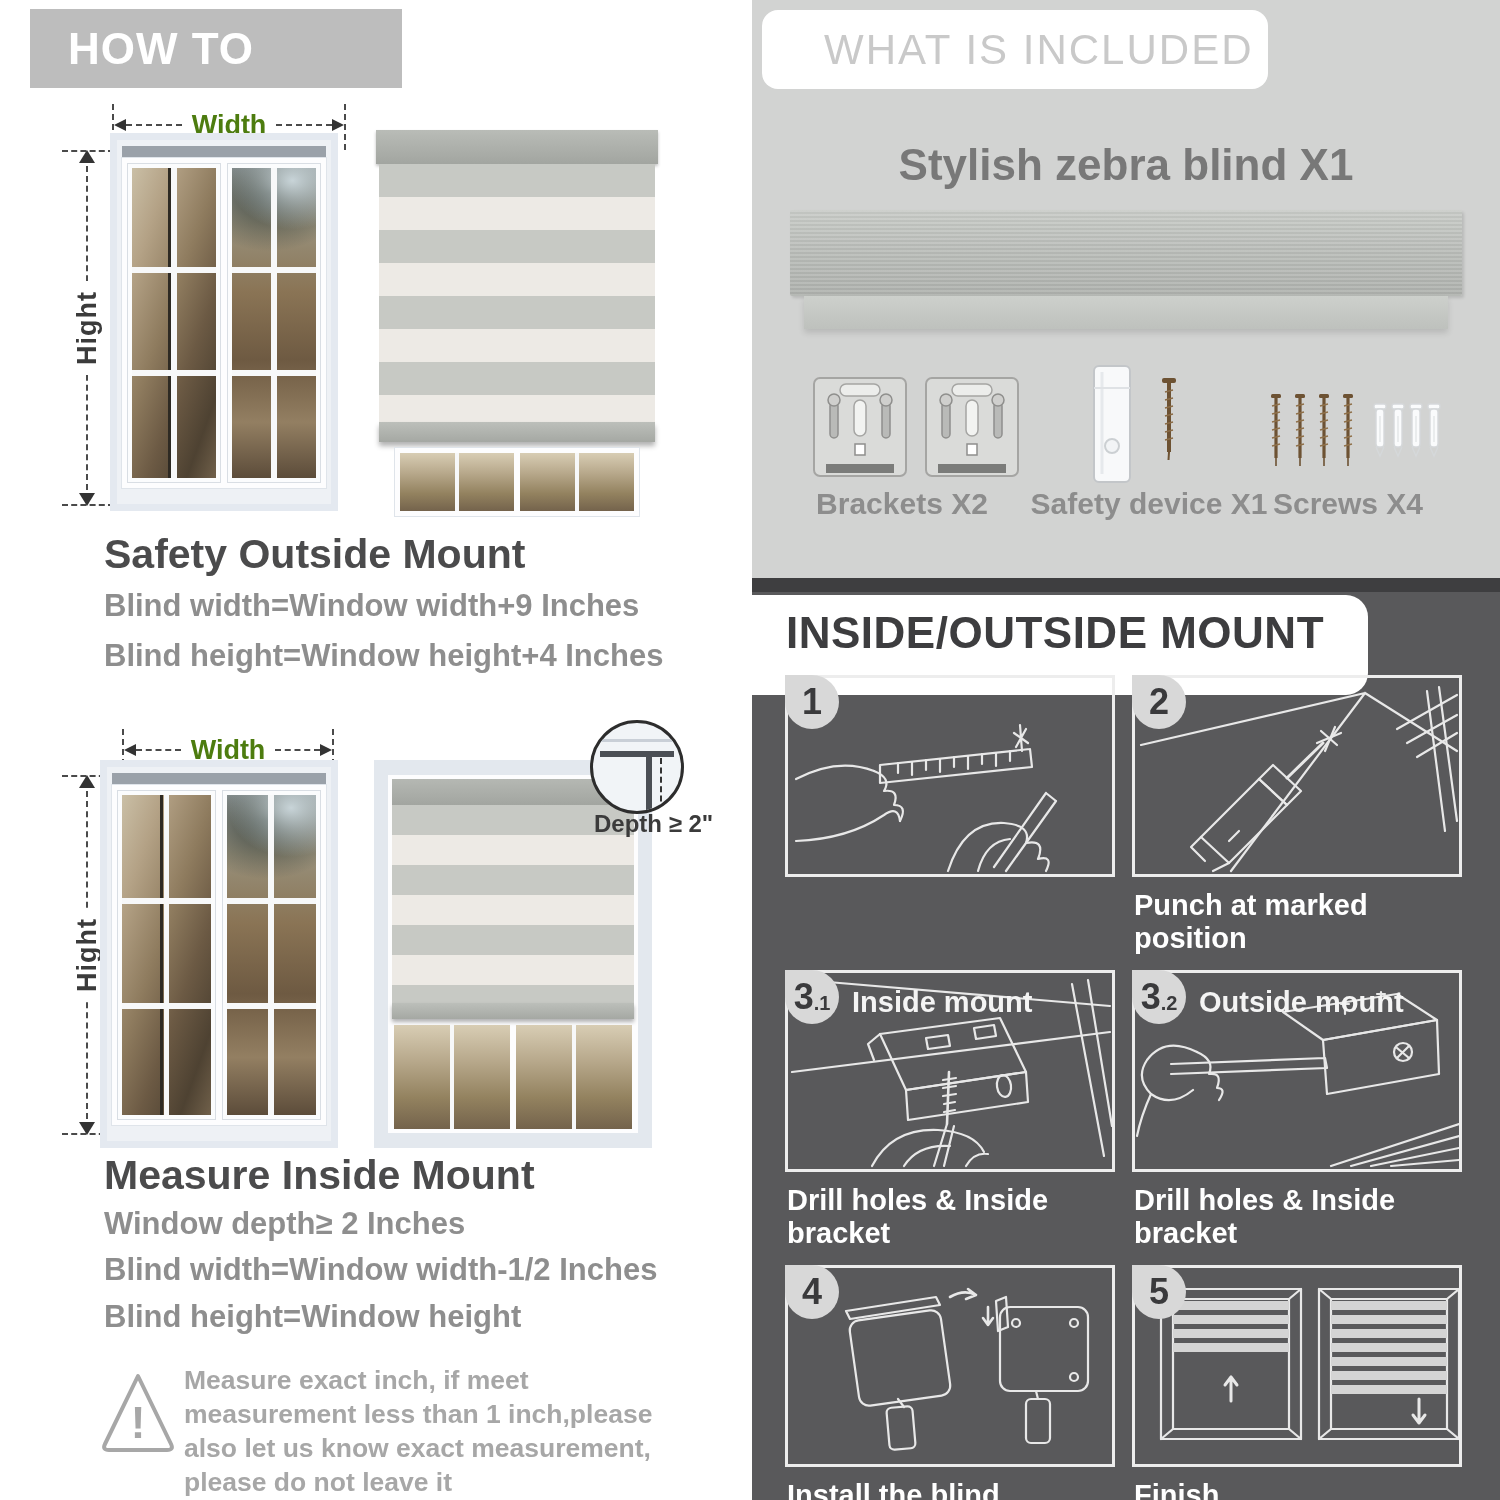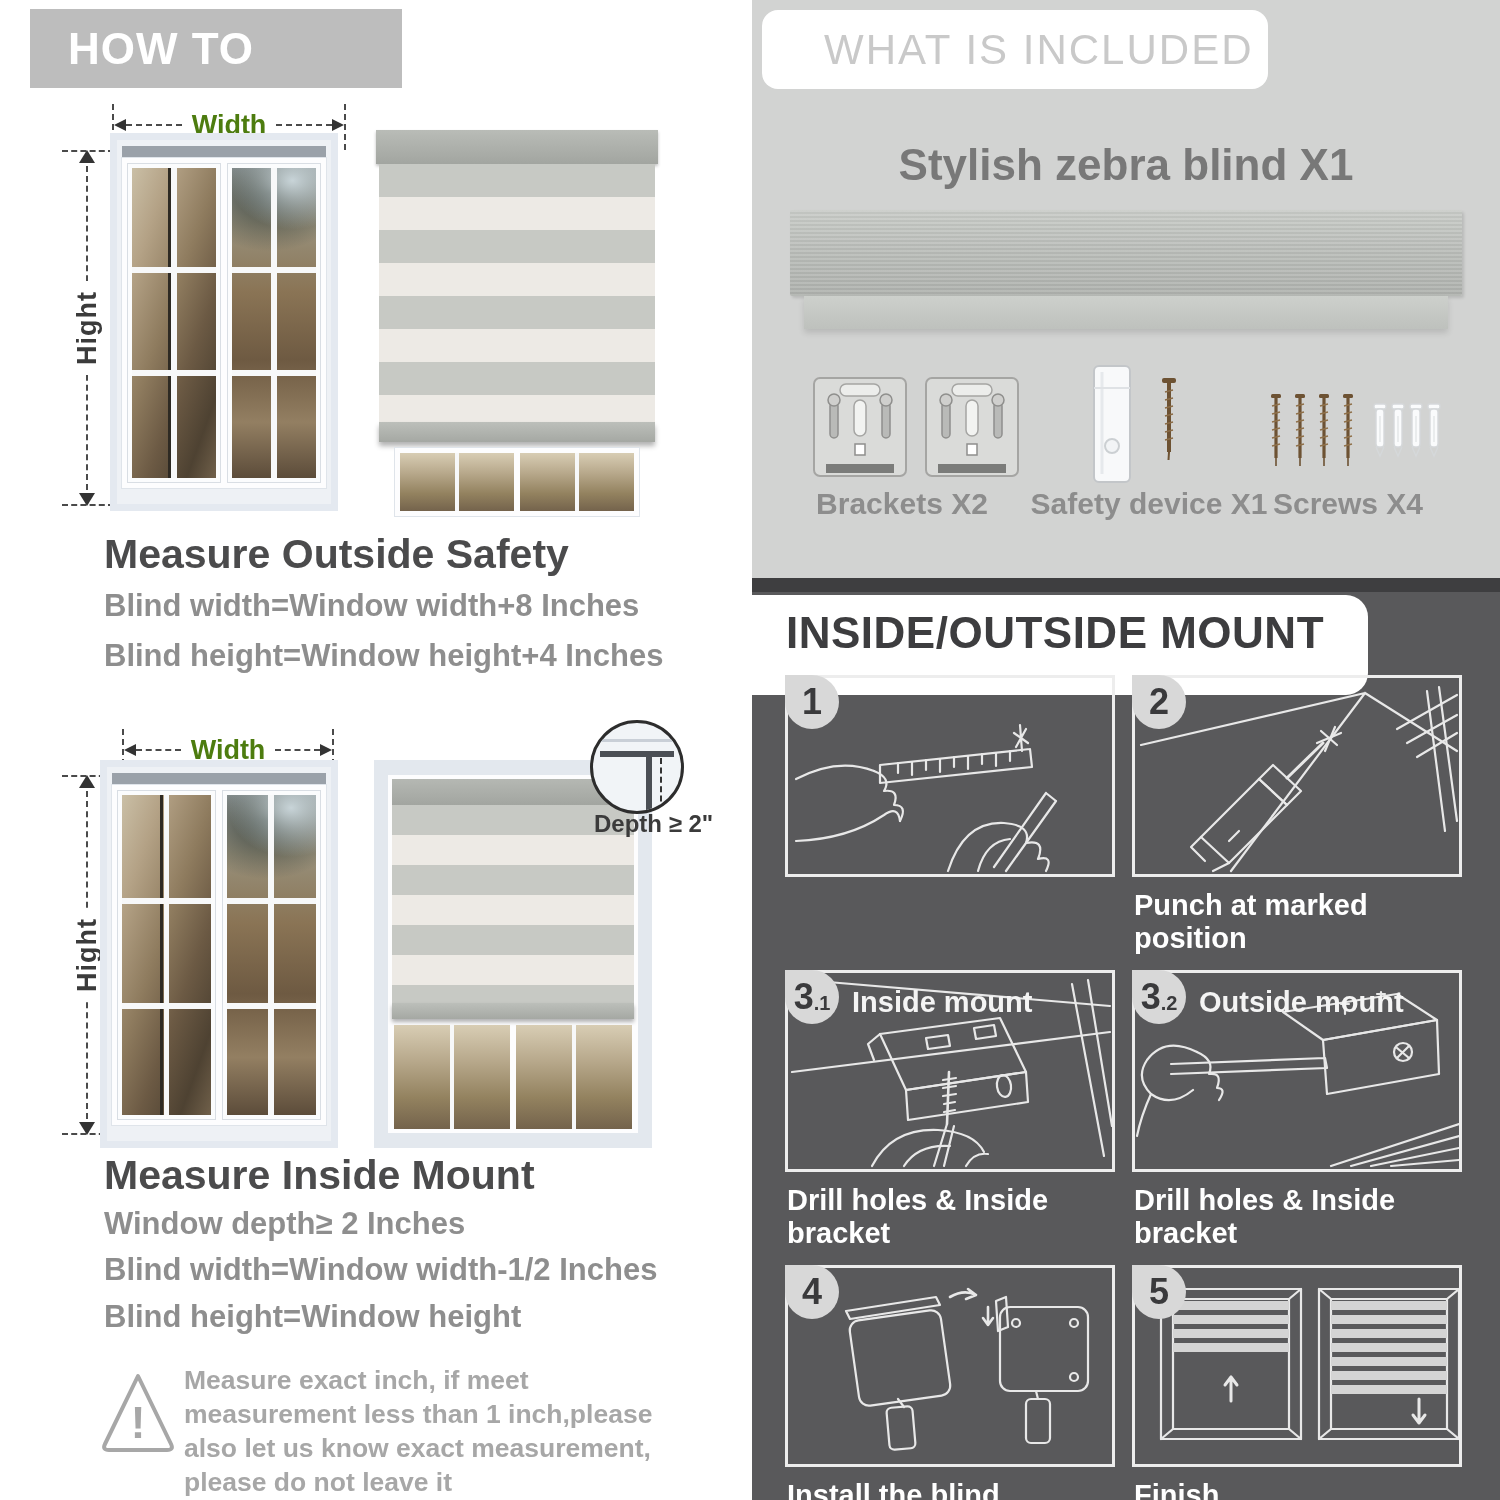--- a/index.html
+++ b/index.html
@@ -163,22 +163,22 @@
     <div class="blind1" style="left:376px;top:130px;width:282px;">
       <div class="b-head"></div>
       <div class="b-stripes"></div>
       <div class="b-bottom"></div>
       <div class="b-peek">
         <div class="pane photo-c"></div>
         <div class="pane photo-c"></div>
       </div>
     </div>
 
-    <h2 class="mheading" style="left:104px;top:531px;">Measure Outside Safety</h2>
-    <p class="formula" style="left:104px;top:588px;">Blind width=Window width+8 Inches</p>
+    <h2 class="mheading" style="left:104px;top:531px;">Safety Outside Mount</h2>
+    <p class="formula" style="left:104px;top:588px;">Blind width=Window width+9 Inches</p>
     <p class="formula" style="left:104px;top:638px;">Blind height=Window height+4 Inches</p>
 
     <div class="warrow" style="left:122px;top:737px;width:212px;">
       <div class="endbar l"></div>
       <div class="ah l"></div>
       <div class="dash"></div>
       <span class="wlabel">Width</span>
       <div class="dash"></div>
       <div class="ah r"></div>
       <div class="endbar r"></div>

